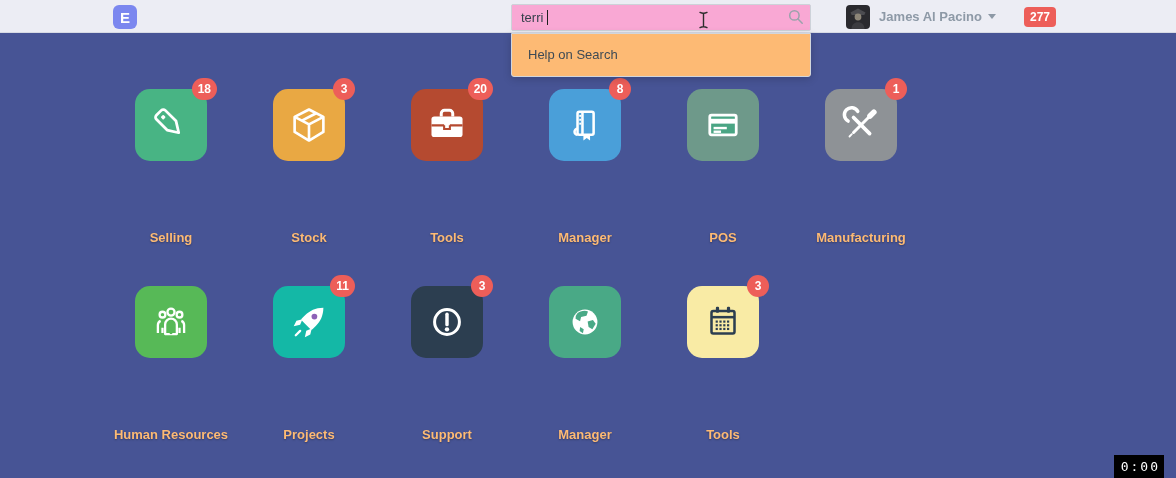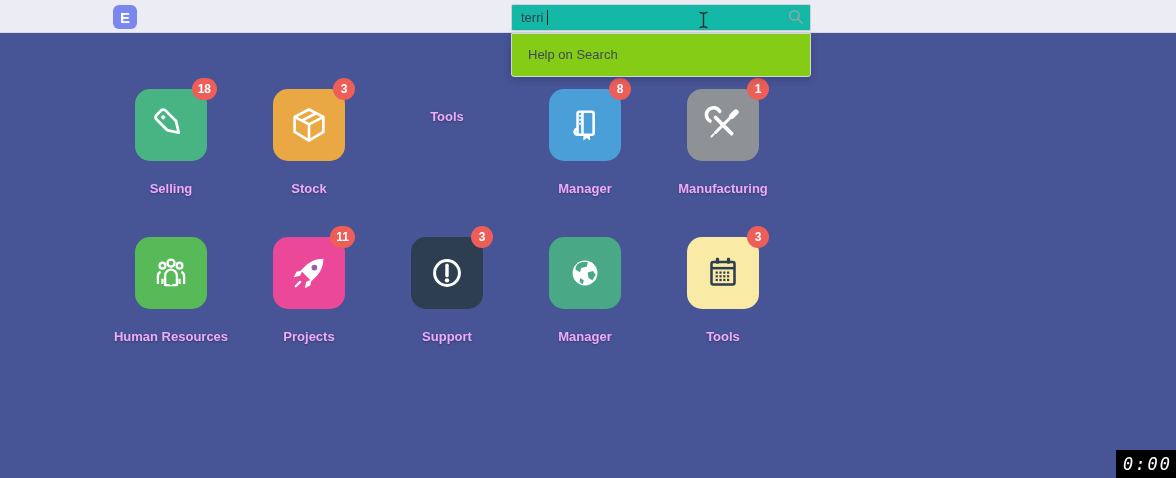--- a/index.html
+++ b/index.html
@@ -19,93 +19,106 @@
   .logo {
     position:absolute; left:113px; top:5px; width:24px; height:24px;
     background: var(--logo, #7b87ef); border-radius:6px;
     color:#fff; font-weight:bold; font-size:15px;
     display:flex; align-items:center; justify-content:center;
     cursor:pointer;
   }
   .search-wrap { position:absolute; left:511px; top:4px; width:300px; height:27px; }
   .search-input {
     width:100%; height:100%; border:1px solid #cdd2d9; border-radius:2px;
-    background:#14b8a6; font-family:inherit; font-size:13px; color:#36414c;
+    background:#f9a8d4; font-family:inherit; font-size:13px; color:#36414c;
     padding:0 28px 0 9px; outline:none;
   }
   .text-caret { position:absolute; left:36px; top:6px; width:1px; height:15px; background:#1f1f1f; }
   .search-icon { position:absolute; right:7px; top:5px; width:16px; height:16px; cursor:pointer; }
   .nav-right { position:absolute; top:0; right:120px; height:33px; display:flex; align-items:center; }
   .avatar { width:24px; height:24px; border-radius:4px; overflow:hidden; flex:0 0 auto; cursor:pointer; }
   .user-name { margin-left:9px; font-size:13px; font-weight:bold; color:var(--usertext,#8d99a6); cursor:pointer; white-space:nowrap; }
   .caret-down {
     margin-left:6px; width:0; height:0; cursor:pointer;
     border-left:4px solid transparent; border-right:4px solid transparent;
     border-top:5px solid #8d99a6;
   }
   .nav-badge {
     margin-left:28px; background:var(--badge,#ed5e59); color:#fff;
     font-size:12px; font-weight:bold; line-height:1;
     padding:4px 6px; border-radius:4px; cursor:pointer;
   }
   
   .dropdown {
     position:absolute; left:511px; top:33px; width:300px;
-    background:#84cc16; border:1px solid #d2d6dc; border-radius:0 0 3px 3px;
+    background:#fdba74; border:1px solid #d2d6dc; border-radius:0 0 3px 3px;
     box-shadow:0 2px 8px rgba(0,0,0,.18); z-index:6;
   }
   .dropdown-item {
     height:42px; line-height:42px; padding-left:16px;
     font-size:13px; color:#3e4a54; cursor:pointer;
   }
   
   .ibeam { position:absolute; left:698px; top:11px; z-index:9; pointer-events:none; }
   
   .grid { position:absolute; top:89px; left:102px; }
   .row { display:flex; margin-bottom:41px; }
-  .cell { width:138px; display:flex; flex-direction:column; align-items:center; }
+  .cell { width:138px; display:flex; flex-direction:column; align-items:center;gap:41px; }
   .tile {
     position:relative; width:72px; height:72px; border-radius:15px;
     display:flex; align-items:center; justify-content:center; cursor:pointer;
   }
   .tile svg.app { width:46px; height:46px; display:block; }
   .m-badge {
     position:absolute; top:-11px; right:-10px; height:22px; min-width:22px;
     border-radius:11px; background:var(--badge,#ed5e59);
     color:#fff; font-size:12px; font-weight:bold;
     display:flex; align-items:center; justify-content:center; padding:0 6px;
   }
   .m-label {
-    margin-top:20px; font-size:13px; font-weight:bold; color:#f0abfc;
+    margin-top:28px; font-size:13px; font-weight:bold; color:#fdba74;
     text-shadow:0 1px 2px rgba(0,0,0,.3); white-space:nowrap;
   }
   
   .timer {
-    position:absolute; right:0; bottom:0; background:#000; color:#fff;
-    font-family:"DejaVu Sans Mono",monospace; font-size:17px;
-    letter-spacing:2px; padding:4px 4px 4px 7px; z-index:10;font-style:italic;
+    position:absolute; right:12px; bottom:0; background:#000; color:#fff;
+    font-family:"DejaVu Sans Mono",monospace; font-size:13px;
+    letter-spacing:2px; padding:4px 4px 4px 7px; z-index:10;
   }
 </style>
 </head>
 <body>
 
 <div class="navbar">
   <div class="logo">E</div>
 
   <div class="search-wrap">
     <input class="search-input" value="terri" style="">
     <span class="text-caret"></span>
     <span class="search-icon">
       <svg width="16" height="16" viewBox="0 0 16 16">
         <circle cx="6.4" cy="6.4" r="4.7" fill="none" stroke="#9aa2ab" stroke-width="1.5"></circle>
         <path d="M10 10l4.2 4.2" stroke="#9aa2ab" stroke-width="1.5" stroke-linecap="round"></path>
       </svg>
     </span>
   </div>
 
+  <div class="nav-right">
+    <span class="avatar">
+      <svg width="24" height="24" viewBox="0 0 24 24">
+        <rect width="24" height="24" fill="#2a2a2e"></rect>
+        <path d="M4.5 7.5l7.5-4 7.5 4-1.2 2.5H5.7z" fill="#4c4c50"></path>
+        <circle cx="12" cy="12" r="3.4" fill="#8d8678"></circle>
+        <path d="M5.5 24c0-4.2 2.8-6.8 6.5-6.8s6.5 2.6 6.5 6.8z" fill="#3c3c40"></path>
+      </svg>
+    </span>
+    <span class="user-name">James Al Pacino</span>
+    <span class="caret-down"></span>
+    <span class="nav-badge">277</span>
+  </div>
 </div>
 
 <div class="dropdown">
   <div class="dropdown-item">Help on Search</div>
 </div>
 
 <span class="ibeam">
   <svg width="11" height="18" viewBox="0 0 11 18">
     <path d="M2 1.4c2 1 2.1.9 3.5.9s1.5.1 3.5-.9M5.5 2.3v13.4M2 16.6c2-1 2.1-.9 3.5-.9s1.5-.1 3.5.9" fill="none" stroke="#2d2d2d" stroke-width="1.4" stroke-linecap="round"></path>
   </svg>
@@ -134,20 +147,30 @@
     <path d="M20 6.5L32.5 13v13L20 33.5 7.5 26V13z"></path>
     <path d="M7.5 13L20 19.5 32.5 13M20 19.5v14"></path>
     <path d="M26.2 9.8L13.8 16.2"></path>
             </svg>
           </span>
           <span class="m-badge">3</span>
         </div>
         <div class="m-label">Stock</div>
       </div>
       <div class="cell">
+        <div class="tile" style="background: rgb(181, 74, 48);">
+          <span>
+            <svg class="app" viewBox="0 0 40 40">
+    <path d="M15 12.5V10a2.8 2.8 0 0 1 2.8-2.8h4.4A2.8 2.8 0 0 1 25 10v2.5" fill="none" stroke="#fff" stroke-width="2.6"></path>
+    <rect x="6.5" y="12.5" width="27" height="18" rx="2.5" fill="#fff"></rect>
+    <path d="M6.5 20.3h11m5 0h11M17.5 20.3v3.2h5v-3.2" stroke="#b54a30" stroke-width="1.8" fill="none"></path>
+            </svg>
+          </span>
+          <span class="m-badge">20</span>
+        </div>
         <div class="m-label">Tools</div>
       </div>
       <div class="cell">
         <div class="tile" style="background: rgb(74, 159, 217);">
           <span>
             <svg class="app" viewBox="0 0 40 40">
     <g fill="none" stroke="#fff" stroke-width="2.2" stroke-linejoin="round">
       <rect x="13.5" y="8.5" width="14" height="20" rx="1.5"></rect>
       <path d="M17.8 8.5v20M13.5 28.5a2.6 2.6 0 0 1 0-5.2"></path>
               </g>
@@ -155,20 +178,33 @@
       <rect x="15" y="11.2" width="1.7" height="1.7"></rect>
                 <rect x="15" y="14.6" width="1.7" height="1.7"></rect>
       <rect x="15" y="18" width="1.7" height="1.7"></rect>
       <path d="M18.6 28.5v5l2.9-2.2 2.9 2.2v-5z"></path>
               </g>
             </svg>
           </span>
           <span class="m-badge">8</span>
         </div>
         <div class="m-label">Manager</div>
+      </div>
+      <div class="cell">
+        <div class="tile" style="background: rgb(110, 153, 138);">
+          <span>
+            <svg class="app" viewBox="0 0 40 40">
+    <rect x="8.5" y="11.5" width="23" height="17" rx="1.5" fill="#4aa584" stroke="#fff" stroke-width="2.4"></rect>
+    <rect x="8.5" y="14.6" width="23" height="4.2" fill="#fff"></rect>
+    <rect x="11.8" y="21.6" width="11.5" height="2.1" fill="#fff"></rect>
+    <rect x="11.8" y="24.8" width="6.5" height="2.1" fill="#fff"></rect>
+            </svg>
+          </span>
+        </div>
+        <div class="m-label">POS</div>
       </div>
       <div class="cell">
         <div class="tile" style="background: rgb(142, 146, 150);">
           <span>
             <svg class="app" viewBox="0 0 40 40" fill="none" stroke="#fff" stroke-linecap="round">
     <path d="M17.2 8.2A6.2 6.2 0 1 0 8.8 16.6" stroke-width="3"></path>
     <path d="M13.5 13.5l14 14" stroke-width="3.2"></path>
     <path d="M26.5 13.5l-13 13" stroke-width="2.6"></path>
     <path d="M27.8 12.2l3.4-3.4" stroke-width="4.8"></path>
     <path d="M12 28l-2 2" stroke-width="1.6"></path>
@@ -190,21 +226,21 @@
     <path d="M12.6 29.5v-4.5M27.4 29.5v-4.5"></path>
     <circle cx="20" cy="11.4" r="3.1"></circle>
     <path d="M14.9 30.5v-8.3a5.1 5.1 0 0 1 10.2 0v8.3z"></path>
     <path d="M20 25v5.5" stroke="#57b957" stroke-width="2.2"></path>
             </svg>
           </span>
         </div>
         <div class="m-label">Human Resources</div>
       </div>
       <div class="cell">
-        <div class="tile" style="background: #ec4899;">
+        <div class="tile" style="background: #14b8a6;">
           <span>
             <svg class="app" viewBox="0 0 40 40">
     <path d="M32.5 7.5c-7 .1-11.9 2.6-15.7 6.4l-3.1 3.1a1.2 1.2 0 0 0 0 1.7l7.6 7.6a1.2 1.2 0 0 0 1.7 0l3.1-3.1c3.8-3.8 6.3-8.7 6.4-15.7z" fill="#fff"></path>
     <circle cx="24.7" cy="15.3" r="2.5" fill="#8d61b6"></circle>
     <path d="M14.3 17.6l-5.2 1.3-2.4 4.7 5.6-1.2z" fill="#fff"></path>
     <path d="M22.4 25.7l-1.3 5.2-4.7 2.4 1.2-5.6z" fill="#fff"></path>
     <path d="M12.3 27.7l-3.8 3.8" stroke="#fff" stroke-width="2" stroke-linecap="round"></path>
             </svg>
           </span>
           <span class="m-badge">11</span>

